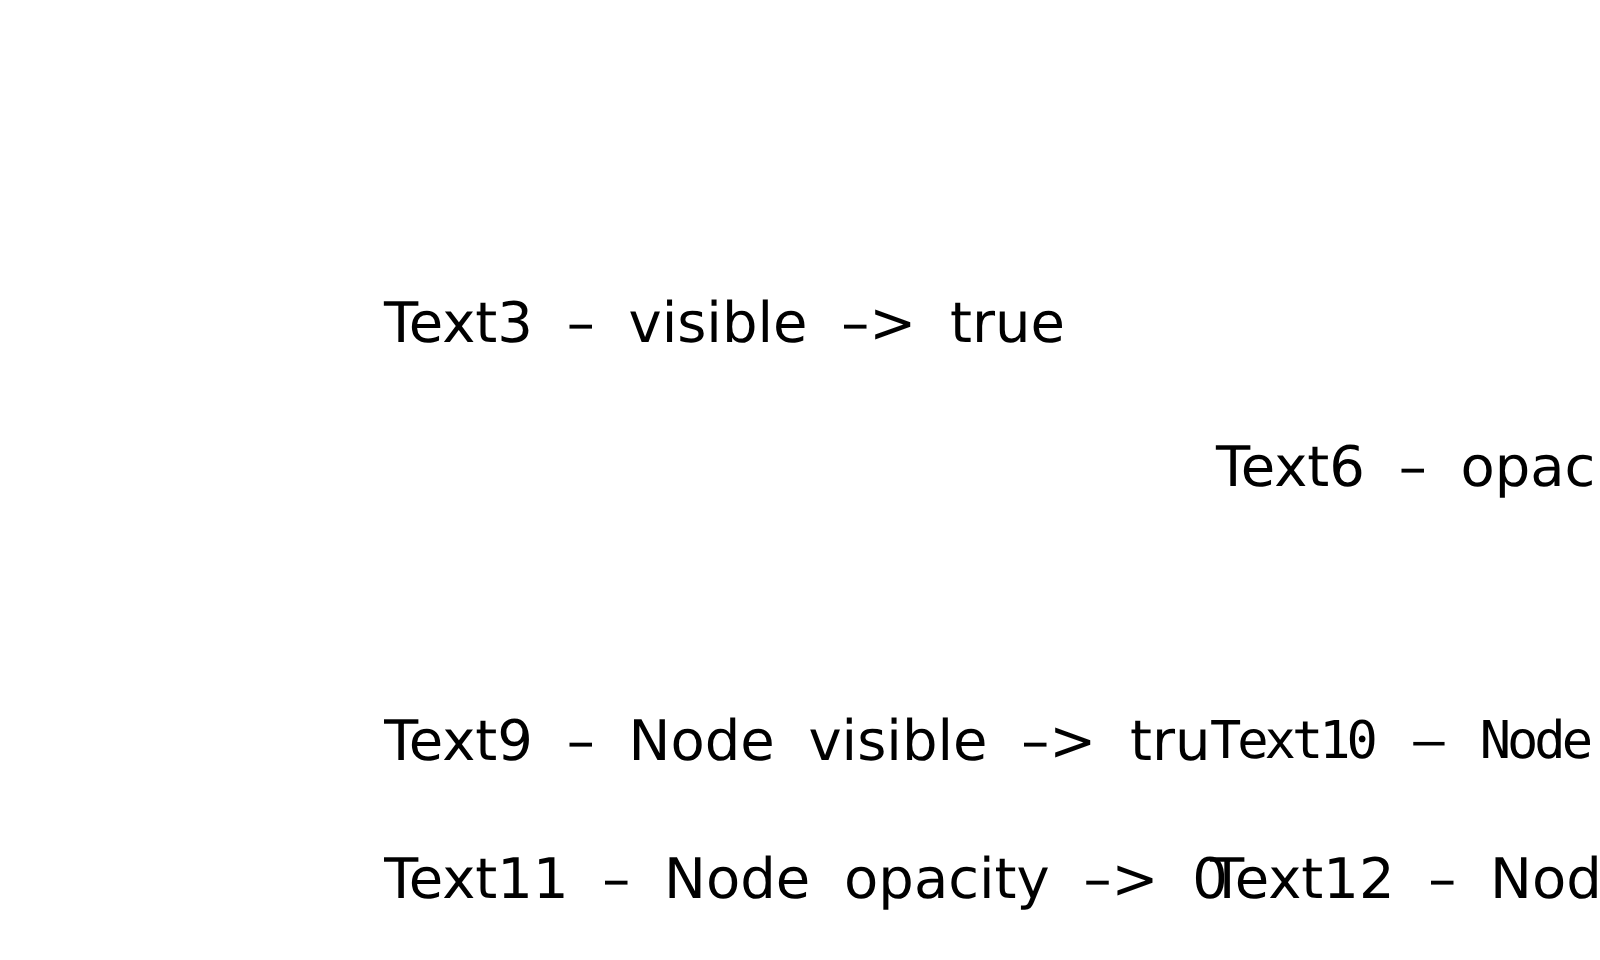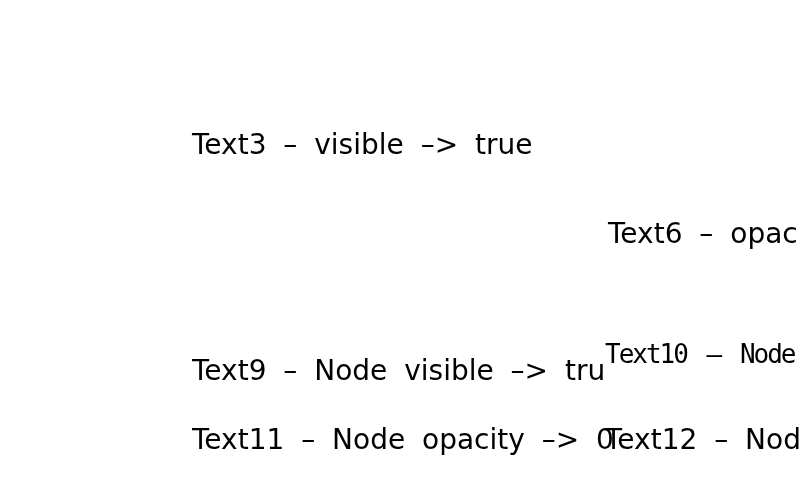--- a/index.html
+++ b/index.html
@@ -29,24 +29,24 @@
     word-spacing: 8px;
     font-weight: 400;
   }
   .mono {
     font-family: "DejaVu Sans Mono", "Liberation Mono", monospace;
     font-size: 26px;
     letter-spacing: -2px;
     word-spacing: 6px;
   }
   
-  .t3  { left: 192px; top: 128px; }
+  .t3  { left: 192px; top: 145px; }
   .t6  { left: 608px; top: 217px; }
   .t9  { left: 192px; top: 354px; width: 413px; overflow: hidden; }
-  .t10 { left: 605px; top: 339px; }
+  .t10 { left: 605px; top: 356px; }
   .t11 { left: 192px; top: 423px; width: 420px; overflow: hidden; }
   .t12 { left: 605px; top: 423px; }
 </style>
 </head>
 <body>
 
 <div class="screen">
   <div class="txt t3">Text3 – visible –&gt; true</div>
 
   <div class="txt t6">Text6 – opacity</div>

